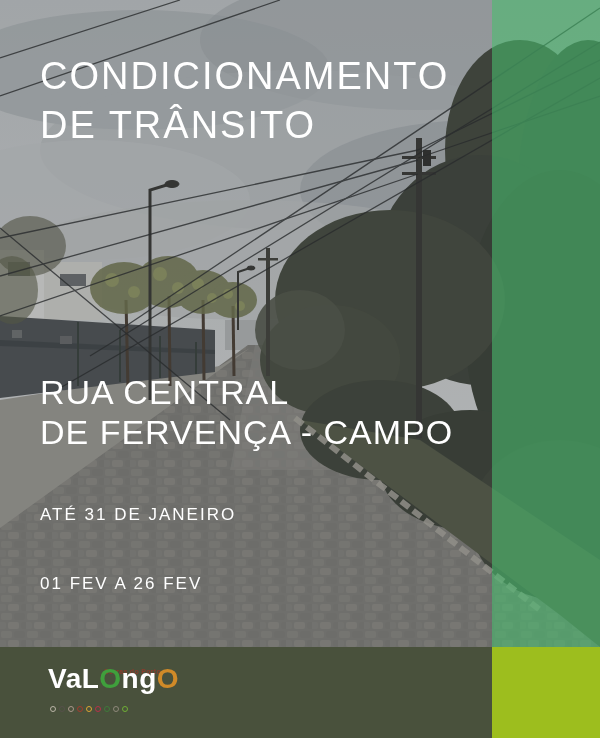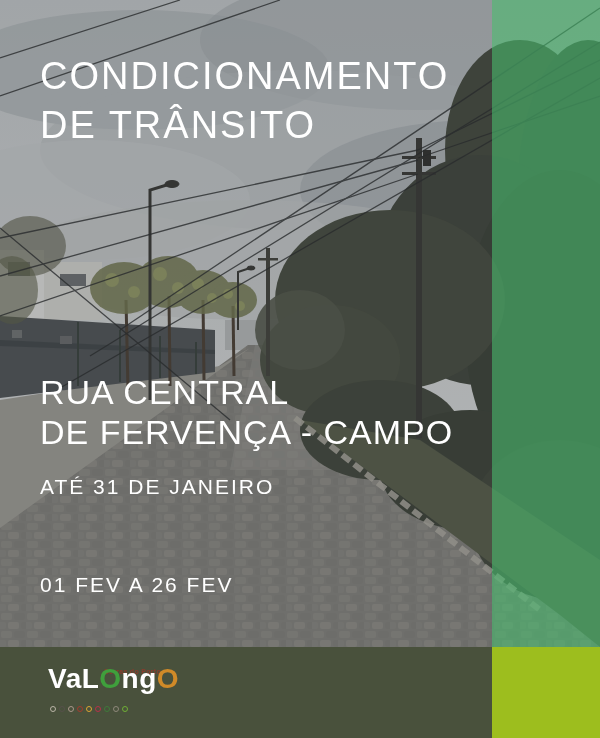--- a/index.html
+++ b/index.html
@@ -27,23 +27,23 @@
   
   .txt{position:absolute;color:#ffffff;text-transform:uppercase;}
   .title{
     left:40px;top:52px;font-size:38px;line-height:49px;font-weight:300;
     letter-spacing:2px;
   }
   .street{
     left:40px;top:372px;font-size:34px;line-height:40px;font-weight:300;
     letter-spacing:1px;
   }
-  .period{font-size:21px;line-height:24px;font-weight:300;letter-spacing:2px;}
+  .period{font-size:17px;line-height:24px;font-weight:300;letter-spacing:2px;margin-top:28px;}
   .period1{left:40px;top:475px;}
-  .period2{left:40px;top:573px;}
+  .period2{left:40px;top:544px;}
   
   .logo{position:absolute;left:48px;top:664px;width:140px;height:60px;}
   .logo-tagline{
     position:absolute;left:56px;top:4px;font-size:7px;letter-spacing:0.3px;
     color:#8a3c2c;font-weight:700;
   }
   .logo-wordmark{
     position:absolute;left:0;top:0;font-size:28px;font-weight:700;
     color:#ffffff;letter-spacing:0.5px;line-height:30px;white-space:nowrap;
   }

